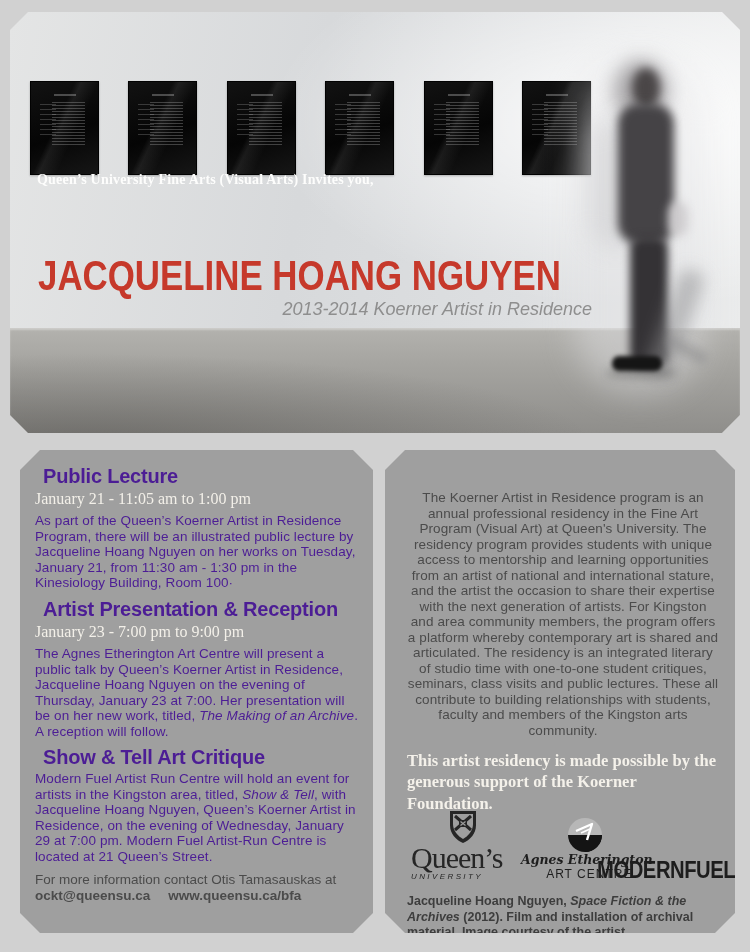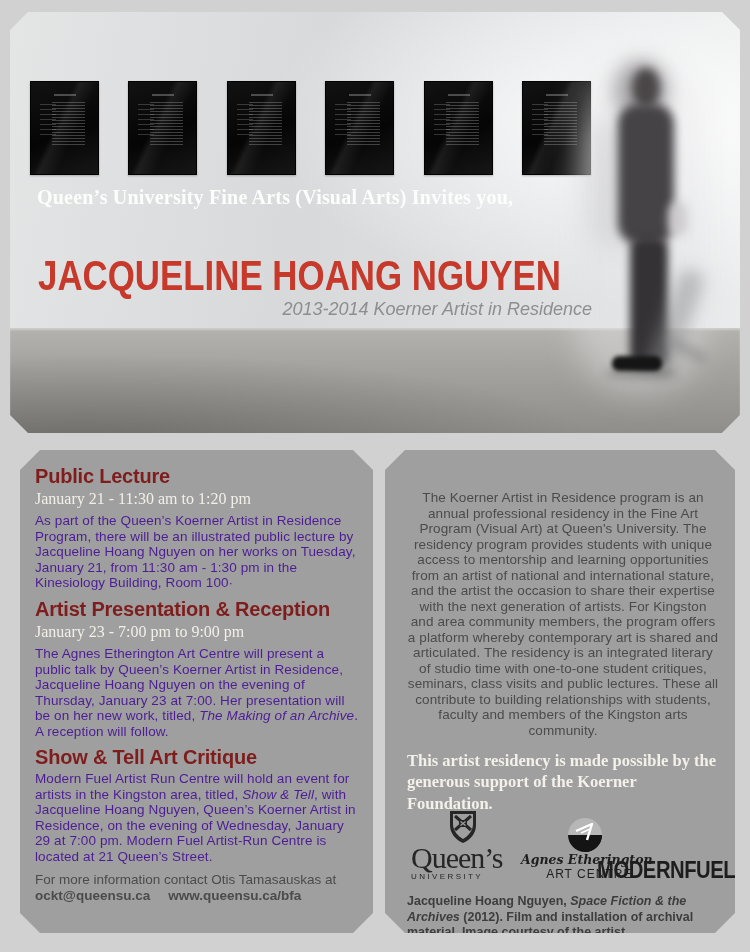--- a/index.html
+++ b/index.html
@@ -54,48 +54,48 @@
   .p-head{left:622px;top:56px;width:28px;height:40px;background:#4a4647;border-radius:50%;filter:blur(5px);}
   .p-torsoghost{left:580px;top:105px;width:50px;height:130px;background:rgba(202,202,204,.5);border-radius:24px;filter:blur(12px);}
   .p-torso{left:608px;top:92px;width:56px;height:140px;background:#454346;border-radius:20px;filter:blur(5px);}
   .p-hand{left:658px;top:190px;width:20px;height:34px;background:rgba(206,204,206,.9);border-radius:10px;filter:blur(5px);}
   .p-legs{left:620px;top:225px;width:38px;height:130px;background:#343235;border-radius:12px;filter:blur(4px);}
   .p-legghost{left:652px;top:255px;width:26px;height:115px;background:rgba(142,142,144,.5);border-radius:12px;filter:blur(8px);transform:rotate(20deg);}
   .p-shadow{left:596px;top:356px;width:70px;height:10px;background:rgba(40,40,40,.35);border-radius:50%;filter:blur(5px);}
   .p-shoe{left:602px;top:344px;width:50px;height:15px;background:#151515;border-radius:7px;filter:blur(2px);}
   .p-foot2{left:655px;top:332px;width:44px;height:12px;background:rgba(130,130,132,.45);border-radius:6px;filter:blur(5px);transform:rotate(28deg);}
 
-  .invite{position:absolute;left:27px;top:174px;color:#fdfdfc;font-family:"Liberation Serif",serif;font-weight:bold;font-size:20px;letter-spacing:.2px;}
+  .invite{position:absolute;left:27px;top:160px;color:#fdfdfc;font-family:"Liberation Serif",serif;font-weight:bold;font-size:14px;letter-spacing:.2px;}
   .title{position:absolute;left:28px;top:240px;color:#c6392b;font-weight:bold;font-size:42px;letter-spacing:0;white-space:nowrap;transform:scaleX(.83);transform-origin:left top;}
   .subtitle{position:absolute;right:148px;top:287px;color:#8e8e8e;font-style:italic;font-size:18px;white-space:nowrap;}
 
   
   .panel{
     position:absolute;top:450px;height:483px;background:#9f9f9f;box-sizing:border-box;
     clip-path:polygon(20px 0,calc(100% - 20px) 0,100% 20px,100% calc(100% - 20px),calc(100% - 20px) 100%,20px 100%,0 calc(100% - 20px),0 20px);
   }
   .panel-left{left:20px;width:353px;padding:14px 15px 0 15px;}
   .panel-right{left:385px;width:350px;padding:40px 16px 0 22px;}
 
-  .evt-h{color:#7f1d1d;font-weight:bold;font-size:20px;line-height:1.05;letter-spacing:-.2px;margin:6px 0 3px;}
+  .evt-h{color:#4c1d95;font-weight:bold;font-size:20px;line-height:1.05;letter-spacing:-.2px;margin:6px 8px 3px;}
   .evt-h.first{margin-top:2px;}
   .evt-date{color:#f3f0e9;font-family:"Liberation Serif",serif;font-size:16px;line-height:1.15;margin:0 0 5px;}
   .evt-body{color:#4c1d95;font-size:13.5px;line-height:15.5px;letter-spacing:.1px;margin:0 0 8px;}
   .evt-body i{font-style:italic;}
   .contact{margin-top:4px;color:#4b4b4b;font-size:13.5px;line-height:16px;}
   .contact .links{font-weight:bold;}
   .contact .links span{margin-right:18px;}
 
   .about-par{color:#4b4b4b;font-size:13.5px;line-height:15.5px;letter-spacing:.1px;margin:0;text-align:center;}
   .funding{color:#f4f1ea;font-family:"Liberation Serif",serif;font-weight:bold;font-size:16.5px;line-height:1.3;margin-top:12px;}
 
   .queens{position:absolute;left:26px;top:360px;width:104px;text-align:left;color:#262626;}
   .queens svg{display:block;margin:0 auto;}
   .q-word{font-family:"Liberation Serif",serif;font-size:30px;line-height:28px;letter-spacing:-1px;}
-  .q-sub{font-size:8px;letter-spacing:2.4px;margin-top:0;}
+  .q-sub{font-size:8px;letter-spacing:2.4px;margin-top:0;font-style:italic;}
   .agnes{position:absolute;left:136px;top:368px;display:flex;align-items:center;color:#1e1e1e;flex-direction:column;}
   .agnes svg{margin-right:8px;}
   .a-script{font-family:"DejaVu Serif",serif;font-style:italic;font-weight:bold;font-size:12.5px;margin-right:5px;}
   .a-caps{font-size:12px;letter-spacing:1px;}
   .modernfuel{position:absolute;left:212px;top:406px;font-weight:bold;font-size:22px;letter-spacing:-.5px;color:#1d1d1d;transform:scale(.92,1.1);transform-origin:left top;white-space:nowrap;}
   .caption{position:absolute;left:22px;right:12px;top:444px;font-weight:bold;font-size:12.5px;line-height:1.25;color:#3d3d3d;}
   .caption i{font-style:italic;}
 </style>
 </head>
 <body>
@@ -140,21 +140,21 @@
 
     <div class="invite">Queen’s University Fine Arts (Visual Arts) Invites you,</div>
     <div class="title">JACQUELINE HOANG NGUYEN</div>
     <div class="subtitle">2013-2014 Koerner Artist in Residence</div>
   </div>
 
   <div class="panel panel-left">
 
     <div>
       <div class="evt-h first">Public Lecture</div>
-      <div class="evt-date">January 21 - 11:30 am to 1:20 pm</div>
+      <div class="evt-date">January 21 - 11:05 am to 1:00 pm</div>
       <p class="evt-body"><span>As part of the Queen’s Koerner Artist in Residence Program, there will be an illustrated public lecture by Jacqueline Hoang Nguyen on her works on Tuesday, January 21, from 11:30 am - 1:30 pm in the Kinesiology Building, Room 100·</span><i></i><span></span></p>
     </div>
 
     <div>
       <div class="evt-h">Artist Presentation &amp; Reception</div>
       <div class="evt-date">January 23 - 7:00 pm to 9:00 pm</div>
       <p class="evt-body"><span>The Agnes Etherington Art Centre will present a public talk by Queen’s Koerner Artist in Residence, Jacqueline Hoang Nguyen on the evening of Thursday, January 23 at 7:00. Her presentation will be on her new work, titled, </span><i>The Making of an Archive</i><span>. A reception will follow.</span></p>
     </div>
 
     <div>

